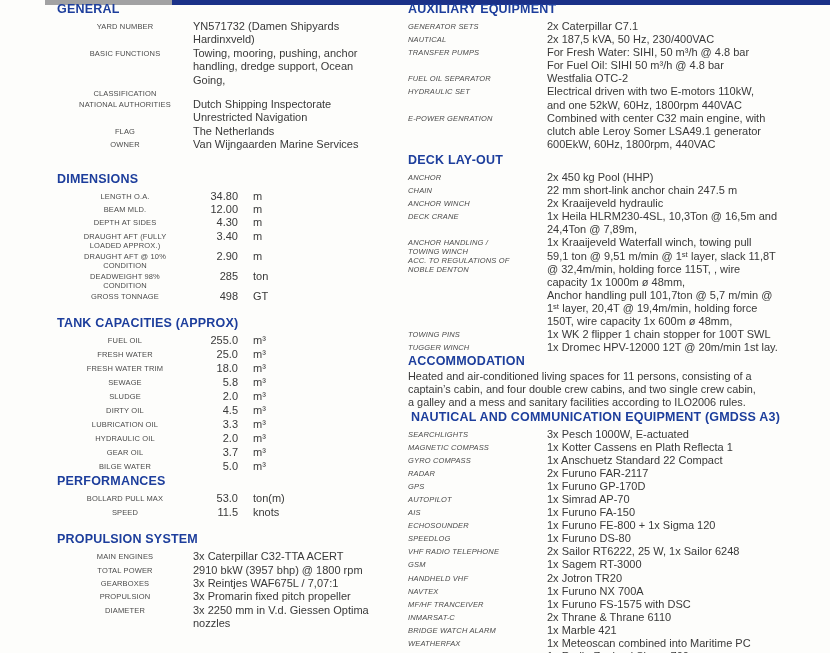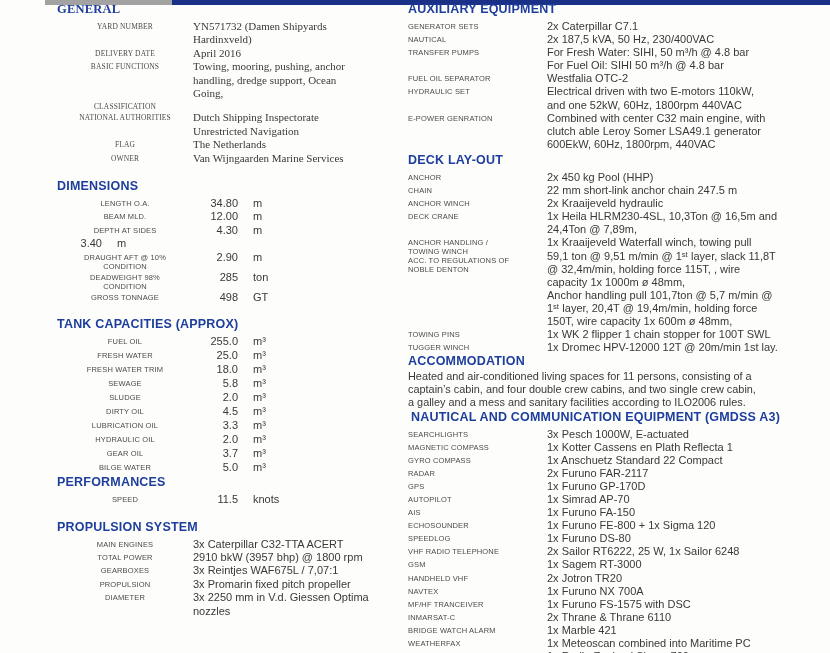--- a/index.html
+++ b/index.html
@@ -10,29 +10,29 @@
   .topbar.navy{left:172px;right:0;background:#1b3188;}
   .col{position:absolute;top:2px;}
   #col-left{left:57px;width:345px;}
   #col-right{left:408px;width:424px;}
   .sec-title{font-size:12.5px;font-weight:700;color:#1d3e9c;letter-spacing:.2px;
              margin:0 0 3px 0;line-height:15px;}
   .row{display:flex;align-items:flex-start;}
   .lbl{font-size:7.5px;line-height:9px;padding-top:2px;color:#4b4b4b;letter-spacing:.15px;
        white-space:pre-line;flex:none;}
   #col-left .lbl{width:136px;text-align:center;}
-  #col-right .lbl{width:139px;}
+  #col-right .lbl{width:139px;font-style:italic;}
   .val{font-size:11px;color:#393939;white-space:pre-line;flex:1;}
   #col-left .val{line-height:13.4px;}
   #col-right .val{line-height:13.1px;}
   .num{font-size:11px;line-height:13.4px;color:#393939;width:45px;text-align:right;flex:none;}
   .unit{font-size:11px;line-height:13.4px;color:#393939;margin-left:15px;flex:none;}
   .para{font-size:10.9px;line-height:13.1px;color:#393939;white-space:pre-line;margin:0;}
   
-  .sec-general{margin-bottom:14px;font-family:Liberation Serif, serif;}
+  .sec-general{margin-bottom:20px;}
   .sec-dimensions{margin-bottom:13px;}
   .sec-tank-capacities .row{margin-bottom:.6px;}
   .sec-performances{margin-bottom:13px;}
   .sec-auxiliary-equipment{margin-bottom:2px;}
   .sec-accommodation .sec-title{margin-bottom:1px;}
   .sec-nautical-communication .sec-title{padding-left:3px;}
 </style>
 </head>
 <body>
 
@@ -41,24 +41,20 @@
   <div class="topbar navy"></div>
   <div class="col" id="col-left">
       <section class="sec sec-general">
         <h2 class="sec-title">GENERAL</h2>
         <div class="row">
           <div class="lbl">YARD NUMBER</div>
           <div class="val">YN571732 (Damen Shipyards
 Hardinxveld)</div>
         </div>
         <div class="row">
-          <div class="lbl">DELIVERY DATE</div>
-          <div class="val">April 2016</div>
-        </div>
-        <div class="row">
           <div class="lbl">BASIC FUNCTIONS</div>
           <div class="val">Towing, mooring, pushing, anchor
 handling, dredge support, Ocean
 Going,</div>
         </div>
         <div class="row">
           <div class="lbl">CLASSIFICATION</div>
         </div>
         <div class="row">
           <div class="lbl">NATIONAL AUTHORITIES</div>
@@ -85,20 +81,22 @@
           <div class="lbl">BEAM MLD.</div>
           <div class="num">12.00</div>
           <div class="unit">m</div>
         </div>
         <div class="row">
           <div class="lbl">DEPTH AT SIDES</div>
           <div class="num">4.30</div>
           <div class="unit">m</div>
         </div>
         <div class="row">
+          <div class="lbl">DRAUGHT AFT  (FULLY
+LOADED APPROX.)</div>
           <div class="num">3.40</div>
           <div class="unit">m</div>
         </div>
         <div class="row">
           <div class="lbl">DRAUGHT AFT @ 10%
 CONDITION</div>
           <div class="num">2.90</div>
           <div class="unit">m</div>
         </div>
         <div class="row">
@@ -161,20 +159,25 @@
           <div class="unit">m³</div>
         </div>
         <div class="row">
           <div class="lbl">BILGE WATER</div>
           <div class="num">5.0</div>
           <div class="unit">m³</div>
         </div>
       </section>
       <section class="sec sec-performances">
         <h2 class="sec-title">PERFORMANCES</h2>
+        <div class="row">
+          <div class="lbl">BOLLARD PULL MAX</div>
+          <div class="num">53.0</div>
+          <div class="unit">ton(m)</div>
+        </div>
         <div class="row">
           <div class="lbl">SPEED</div>
           <div class="num">11.5</div>
           <div class="unit">knots</div>
         </div>
       </section>
       <section class="sec sec-propulsion-system">
         <h2 class="sec-title">PROPULSION SYSTEM</h2>
         <div class="row">
           <div class="lbl">MAIN ENGINES</div>

